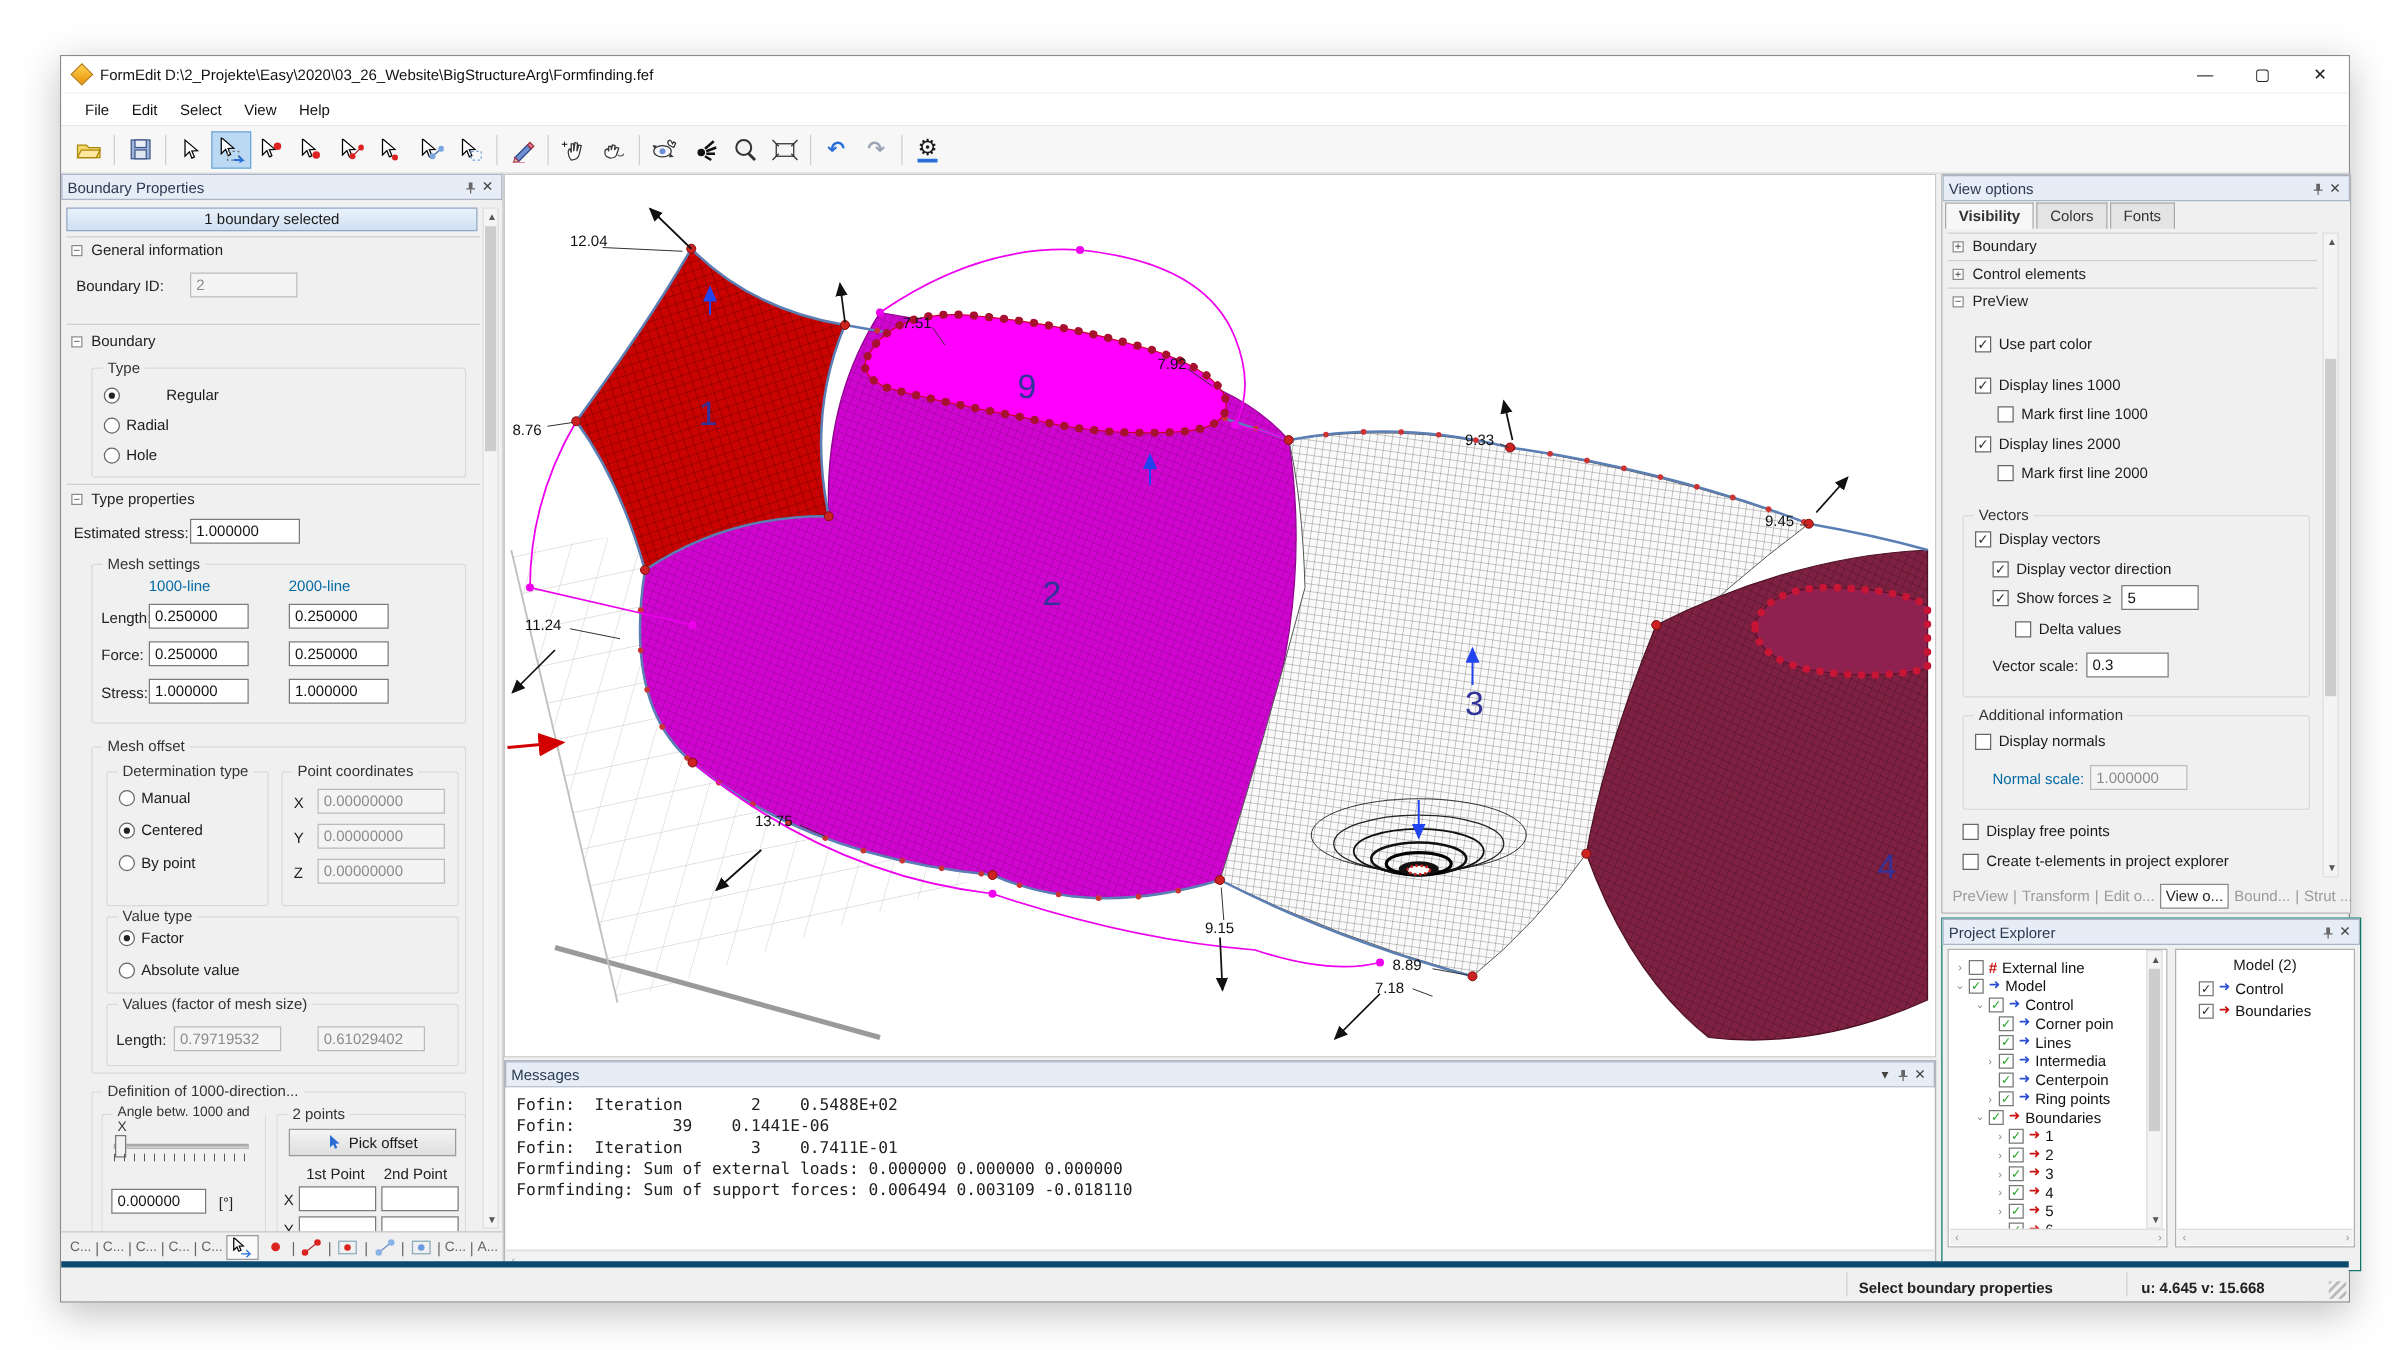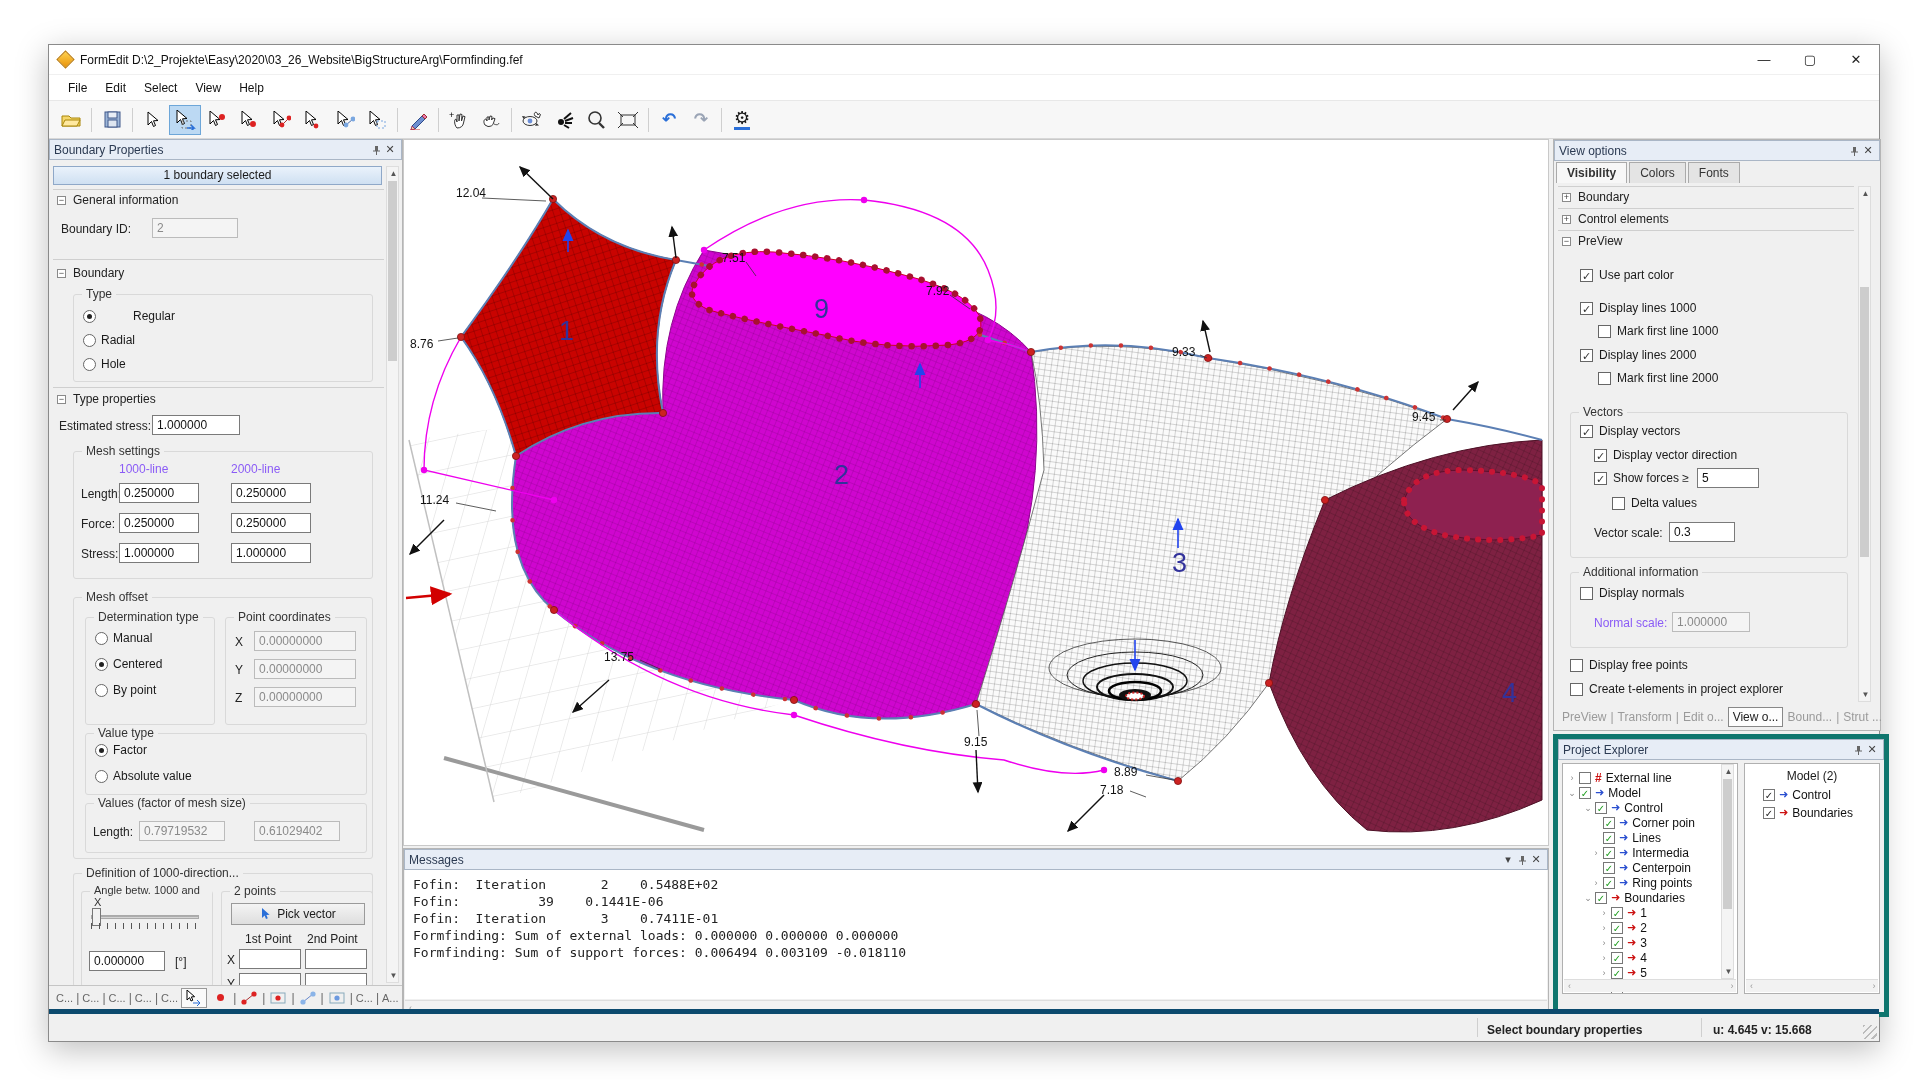--- a/index.html
+++ b/index.html
@@ -25,21 +25,21 @@
   .ptitle .cap{flex:1;}
   .picon{width:14px;height:14px;display:flex;align-items:center;justify-content:center;color:#444;font-size:11px;}
   .grp{position:absolute;border:1px solid #d9d9d9;border-radius:3px;}
   .grp>.glabel{position:absolute;top:-8px;left:8px;background:#f0f0f0;padding:0 4px;color:#333;}
   .sechdr{position:absolute;left:8px;display:flex;align-items:center;color:#222;}
   .pm{width:9px;height:9px;border:1px solid #8a8a8a;background:#fff;font-size:9px;line-height:7px;text-align:center;margin-right:7px;color:#444;}
   .secline{position:absolute;left:4px;right:18px;height:1px;background:#cfcfcf;}
   .ipt{position:absolute;height:20px;border:1px solid #7a7a7a;background:#fff;padding:2px 4px;font-size:12px;color:#111;}
   .ipt.dis{border:1px solid #bbb;background:#f4f4f4;color:#8a8a8a;}
   .lbl{position:absolute;color:#222;white-space:nowrap;}
-  .lbl.dim{color:#8b5cf6;}
+  .lbl.dim{color:#0369a1;}
   .radio{position:absolute;display:flex;align-items:center;}
   .radio .dotc{width:13px;height:13px;border-radius:50%;border:1px solid #666;background:#fff;margin-right:5px;position:relative;}
   .radio.on .dotc::after{content:"";position:absolute;left:3px;top:3px;width:5px;height:5px;border-radius:50%;background:#222;}
   .chk{position:absolute;display:flex;align-items:center;}
   .chk .box{width:13px;height:13px;border:1px solid #666;background:#fff;margin-right:6px;font-size:11px;line-height:12px;text-align:center;color:#333;}
   .chk.on .box::after{content:"✓";}
   
   .lpanel{position:absolute;left:0;top:94px;width:354px;bottom:32px;background:#f0f0f0;border-right:1px solid #b5b5b5;}
   .selbar{position:absolute;left:4px;right:20px;top:27px;height:19px;border:1px solid #8fa8c8;
     background:linear-gradient(#eaf2fb,#cfe0f2);text-align:center;line-height:17px;color:#1a1a1a;}
@@ -62,21 +62,21 @@
     font-family:"DejaVu Sans Mono","Liberation Mono",monospace;font-size:13px;color:#222;padding:6px 8px;white-space:pre;line-height:17px;}
   .hscroll{position:absolute;left:1px;right:1px;bottom:1px;height:15px;background:#f2f2f2;border-top:1px solid #ddd;color:#999;font-size:9px;display:flex;align-items:center;padding-left:4px;}
   
   .vopanel{position:absolute;left:1504px;top:94px;width:328px;height:592px;background:#f0f0f0;border:1px solid #b5b5b5;}
   .tabs{position:absolute;left:2px;top:22px;display:flex;}
   .tab{padding:3px 10px;border:1px solid #aaa;border-bottom:none;background:#e4e4e4;margin-right:2px;color:#333;}
   .tab.active{background:#f7f7f7;position:relative;top:0;font-weight:bold;}
   .vtabs{position:absolute;left:0;right:0;bottom:2px;height:22px;display:flex;align-items:center;color:#9a9a9a;padding-left:4px;}
   .vtab{padding:2px 4px;white-space:nowrap;}
   .vtab.active{border:1px solid #888;background:#fdfdfd;color:#222;}
-  .pexp{position:absolute;left:1504px;top:689px;width:336px;height:283px;background:#f0f0f0;border:5px solid #0f766e;}
+  .pexp{position:absolute;left:1504px;top:689px;width:336px;height:283px;background:#f0f0f0;border:1px solid #0f766e;}
   .tree{position:absolute;left:4px;top:24px;width:176px;bottom:18px;background:#fff;border:1px solid #b0b0b0;overflow:hidden;}
   .rpane{position:absolute;left:186px;top:24px;right:4px;bottom:18px;background:#fff;border:1px solid #b0b0b0;overflow:hidden;}
   .trow{position:absolute;height:15px;display:flex;align-items:center;white-space:nowrap;font-size:12px;color:#111;}
   .texp{width:10px;color:#888;font-size:9px;margin-right:2px;text-align:center;}
   .tchk{width:12px;height:12px;border:1px solid #777;background:#fff;margin-right:4px;font-size:10px;line-height:11px;text-align:center;}
   .tchk.g{color:#1e9e1e;}
   .tchk.g::after{content:"✓";}
   .tchk.k{color:#222;}
   .tchk.k::after{content:"✓";}
   .tarrow{font-size:11px;margin-right:4px;line-height:1;}
@@ -379,21 +379,21 @@
     <div class="ipt" style="left:40px;top:812px;width:76px;">0.000000</div>
     <div class="lbl" style="left:126px;top:816px;">[°]</div>
 
     <div class="grp" style="left:172px;top:752px;width:152px;height:96px;border-bottom:none;">
       <div class="glabel">2 points</div>
     </div>
     <div class="btn" style="left:182px;top:764px;width:134px;height:22px;">
       <svg width="11" height="12">
           <path d="M2 0 L2 10 L4.6 7.6 L6 11 L7.8 10.2 L6.4 6.9 L9.6 6.7 Z" fill="#2a6fd8"></path>
         </svg>
-      <span>Pick vector</span>
+      <span>Pick offset</span>
     </div>
     <div class="lbl" style="left:196px;top:793px;">1st Point</div>
     <div class="lbl" style="left:258px;top:793px;">2nd Point</div>
     <div class="lbl" style="left:178px;top:814px;">X</div>
     <div class="ipt" style="left:190px;top:810px;width:62px;"></div>
     <div class="ipt" style="left:256px;top:810px;width:62px;"></div>
     <div class="lbl" style="left:178px;top:838px;">Y</div>
     <div class="ipt" style="left:190px;top:834px;width:62px;height:14px;"></div>
     <div class="ipt" style="left:256px;top:834px;width:62px;height:14px;"></div>
     <div class="lbl" style="left:178px;top:856px;font-size:11px;">Z</div>

